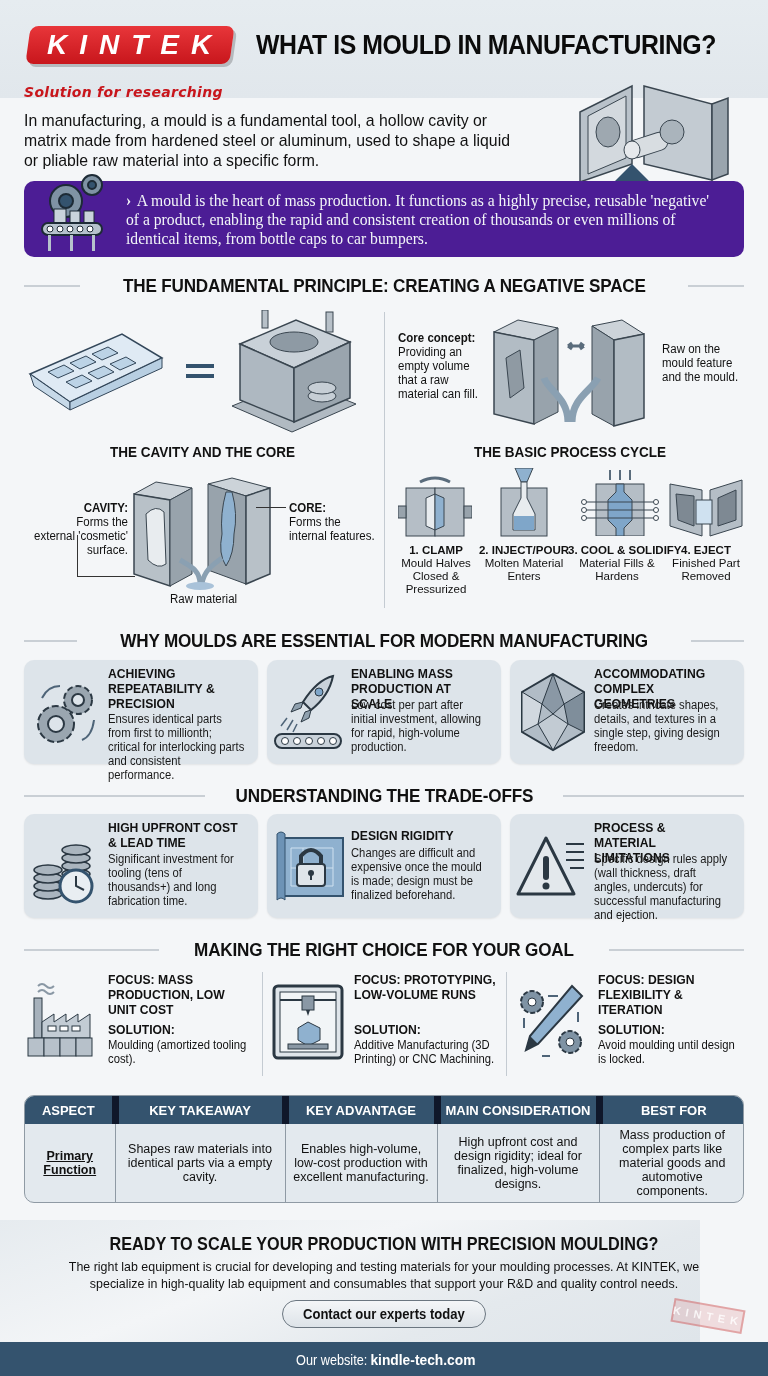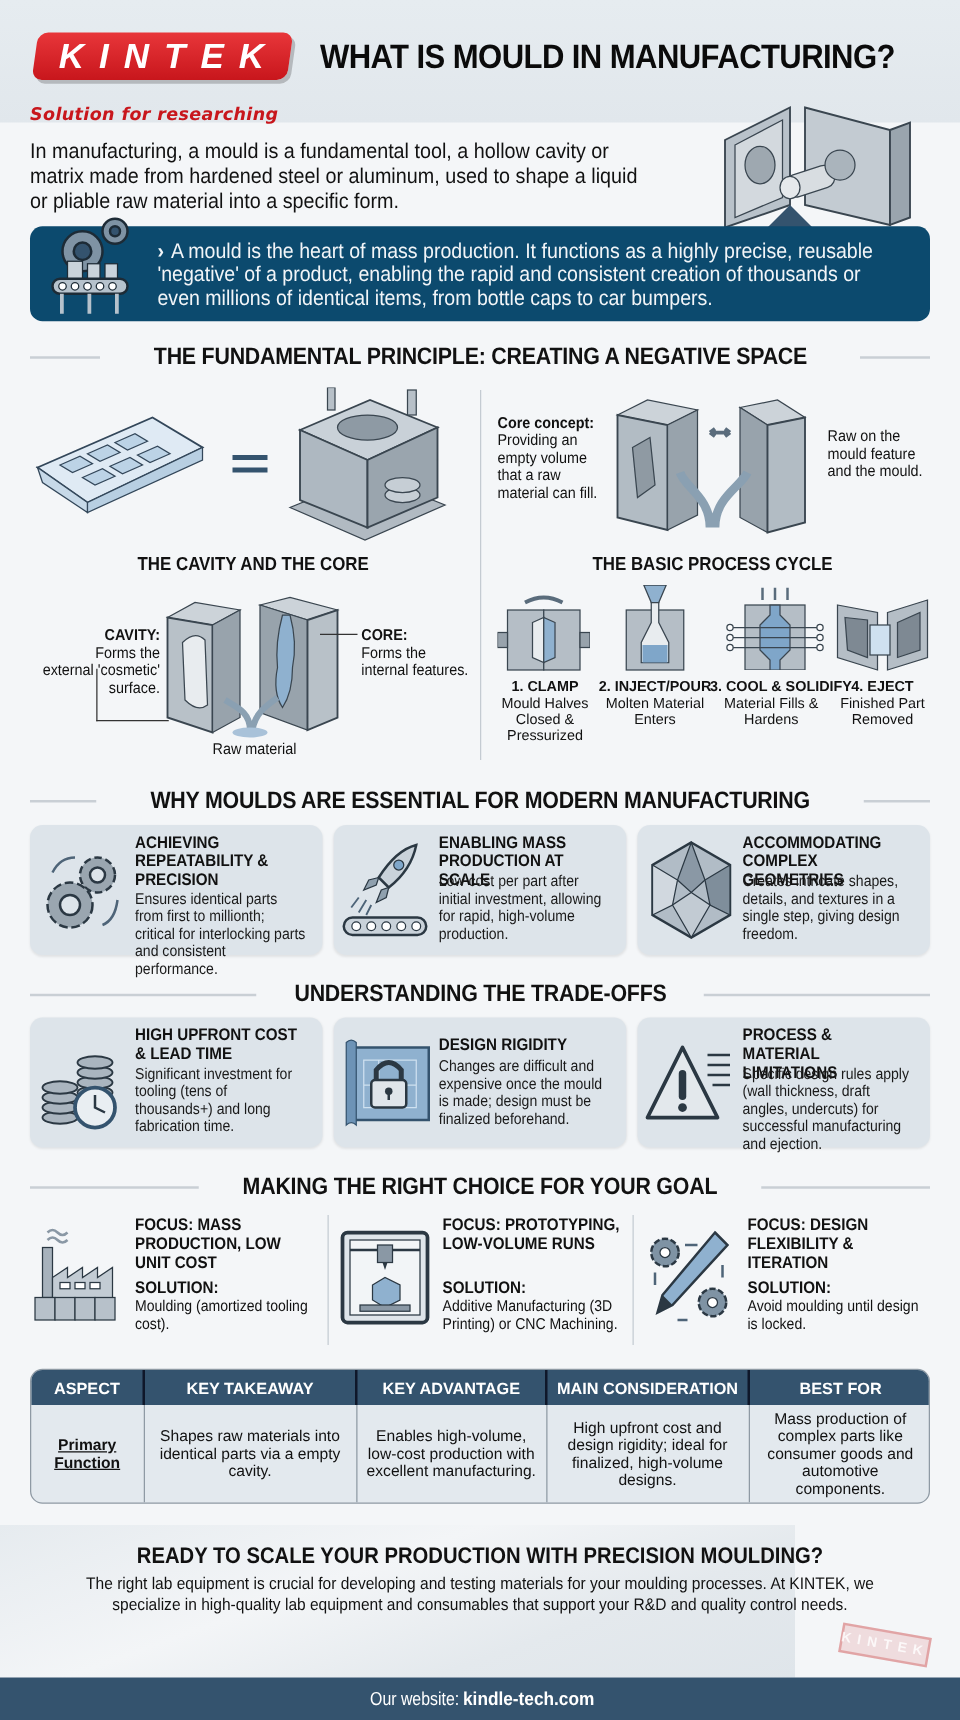--- a/index.html
+++ b/index.html
@@ -40,21 +40,21 @@
   
   .intro-text {
     position: absolute; left: 24px; top: 111px; width: 540px; font-size: 17px; line-height: 20px;
     color: #111; transform: scaleX(0.93); transform-origin: left top;
   }
   .hero-mould {
     position: absolute; left: 572px; top: 84px; width: 176px; height: 98px;
   }
   .callout {
     position: absolute; left: 24px; top: 181px; width: 720px; height: 76px;
-    background: #0c4a6e; border-radius: 10px;
+    background: #4c1d95; border-radius: 10px; font-family: Liberation Serif, serif;
   }
   .callout-pointer {
     position: absolute; left: 614px; top: 164px; width: 0; height: 0;
     border-left: 18px solid transparent; border-right: 18px solid transparent;
     border-bottom: 18px solid #34536e;
   }
   .callout-icon { position: absolute; left: 12px; top: -10px; width: 72px; height: 86px; }
   .callout-text {
     position: absolute; left: 102px; top: 10px; width: 640px; font-size: 17px; line-height: 19px;
     color: #f2f5f8; transform: scaleX(0.92); transform-origin: left top;
@@ -108,32 +108,32 @@
 
   
   .table-wrap {
     position: absolute; left: 24px; top: 1095px; width: 720px; height: 108px;
     border-radius: 10px; overflow: hidden; border: 1px solid #8f9aa4;
     background: #e3e9ee;
   }
   table { width: 100%; height: 100%; border-collapse: collapse; table-layout: fixed; }
   th {
     background: #34536e; color: #fff; font-size: 13px; font-weight: bold; height: 28px;
-    border-right: 2px solid #0f172a;
+    border-right: 7px solid #0f172a;
   }
   td {
     font-size: 12.5px; line-height: 14px; text-align: center; vertical-align: middle; padding: 2px 6px;
     border-right: 1px solid #8f9aa4; color: #111;
   }
   th:last-child, td:last-child { border-right: none; }
   td.aspect { font-weight: bold; text-decoration: underline; }
 
   
   .cta {
-    position: absolute; left: 0; top: 1220px; width: 636px; height: 122px;
+    position: absolute; left: 0; top: 1220px; width: 700px; height: 122px;
     background: linear-gradient(160deg, #e6ebef 0%, #f3f5f7 40%, #e4e9ed 70%, #dfe5ea 100%);
   }
   .cta-title {
     position: absolute; left: 0; top: 14px; width: 768px; text-align: center;
     font-weight: bold; font-size: 18px; color: #111; transform: scaleX(0.9);
   }
   .cta-text {
     position: absolute; left: 30px; top: 38px; width: 708px; text-align: center;
     font-size: 13.5px; line-height: 17px; color: #111; transform: scaleX(0.92);
   }
@@ -524,29 +524,32 @@
         <th>MAIN CONSIDERATION</th>
         <th>BEST FOR</th>
       </tr>
     </thead>
     <tbody>
       <tr>
         <td class="aspect">Primary Function</td>
         <td>Shapes raw materials into identical parts via a empty cavity.</td>
         <td>Enables high-volume, low-cost production with excellent manufacturing.</td>
         <td>High upfront cost and design rigidity; ideal for finalized, high-volume designs.</td>
-        <td>Mass production of complex parts like consumer goods and automotive components.</td>
+        <td>Mass production of complex parts like material goods and automotive components.</td>
       </tr>
     </tbody>
   </table>
 </div>
 
 <div class="cta">
   <div class="cta-title">READY TO SCALE YOUR PRODUCTION WITH PRECISION MOULDING?</div>
   <div class="cta-text">The right lab equipment is crucial for developing and testing materials for your moulding processes. At KINTEK, we specialize in high-quality lab equipment and consumables that support your R&amp;D and quality control needs.</div>
+  <div class="cta-btn">
+    <span>Contact our experts today</span>
+  </div>
 </div>
 <div class="stamp">KINTEK</div>
 
 <div class="footer">
   <span>
     <span>Our website: </span><b>kindle-tech.com</b>
   </span>
 </div>
 
 </body></html>

